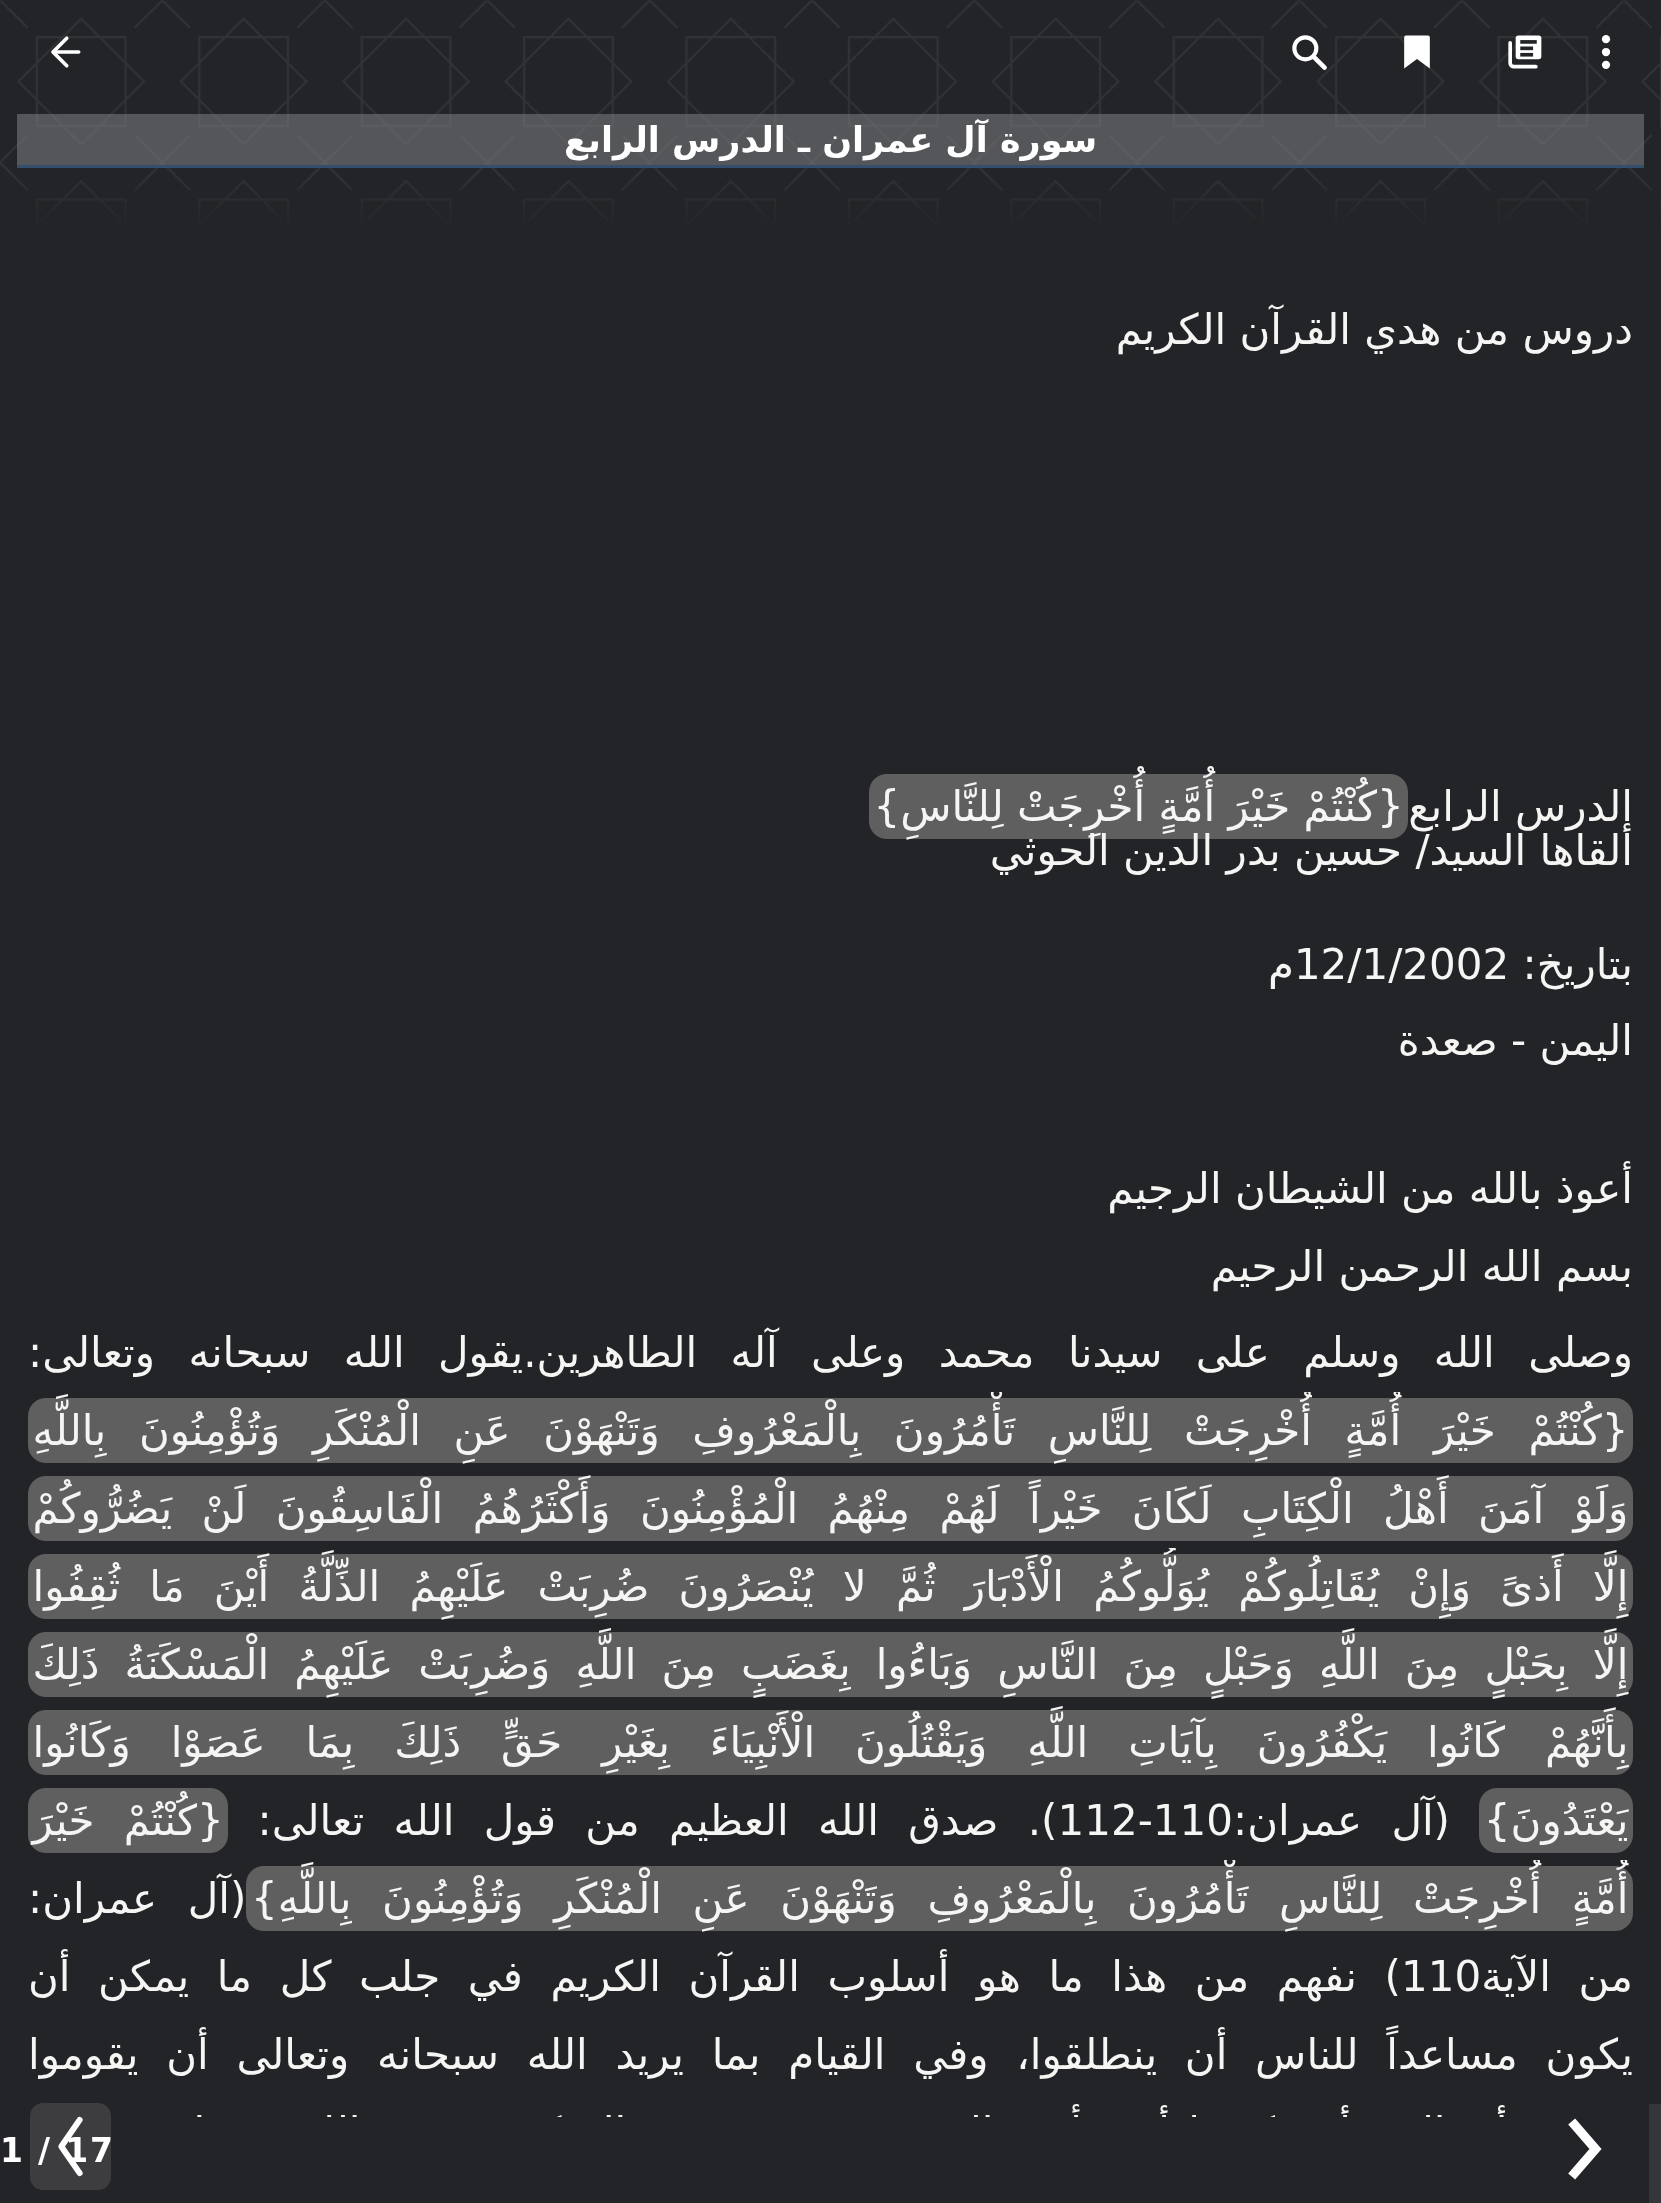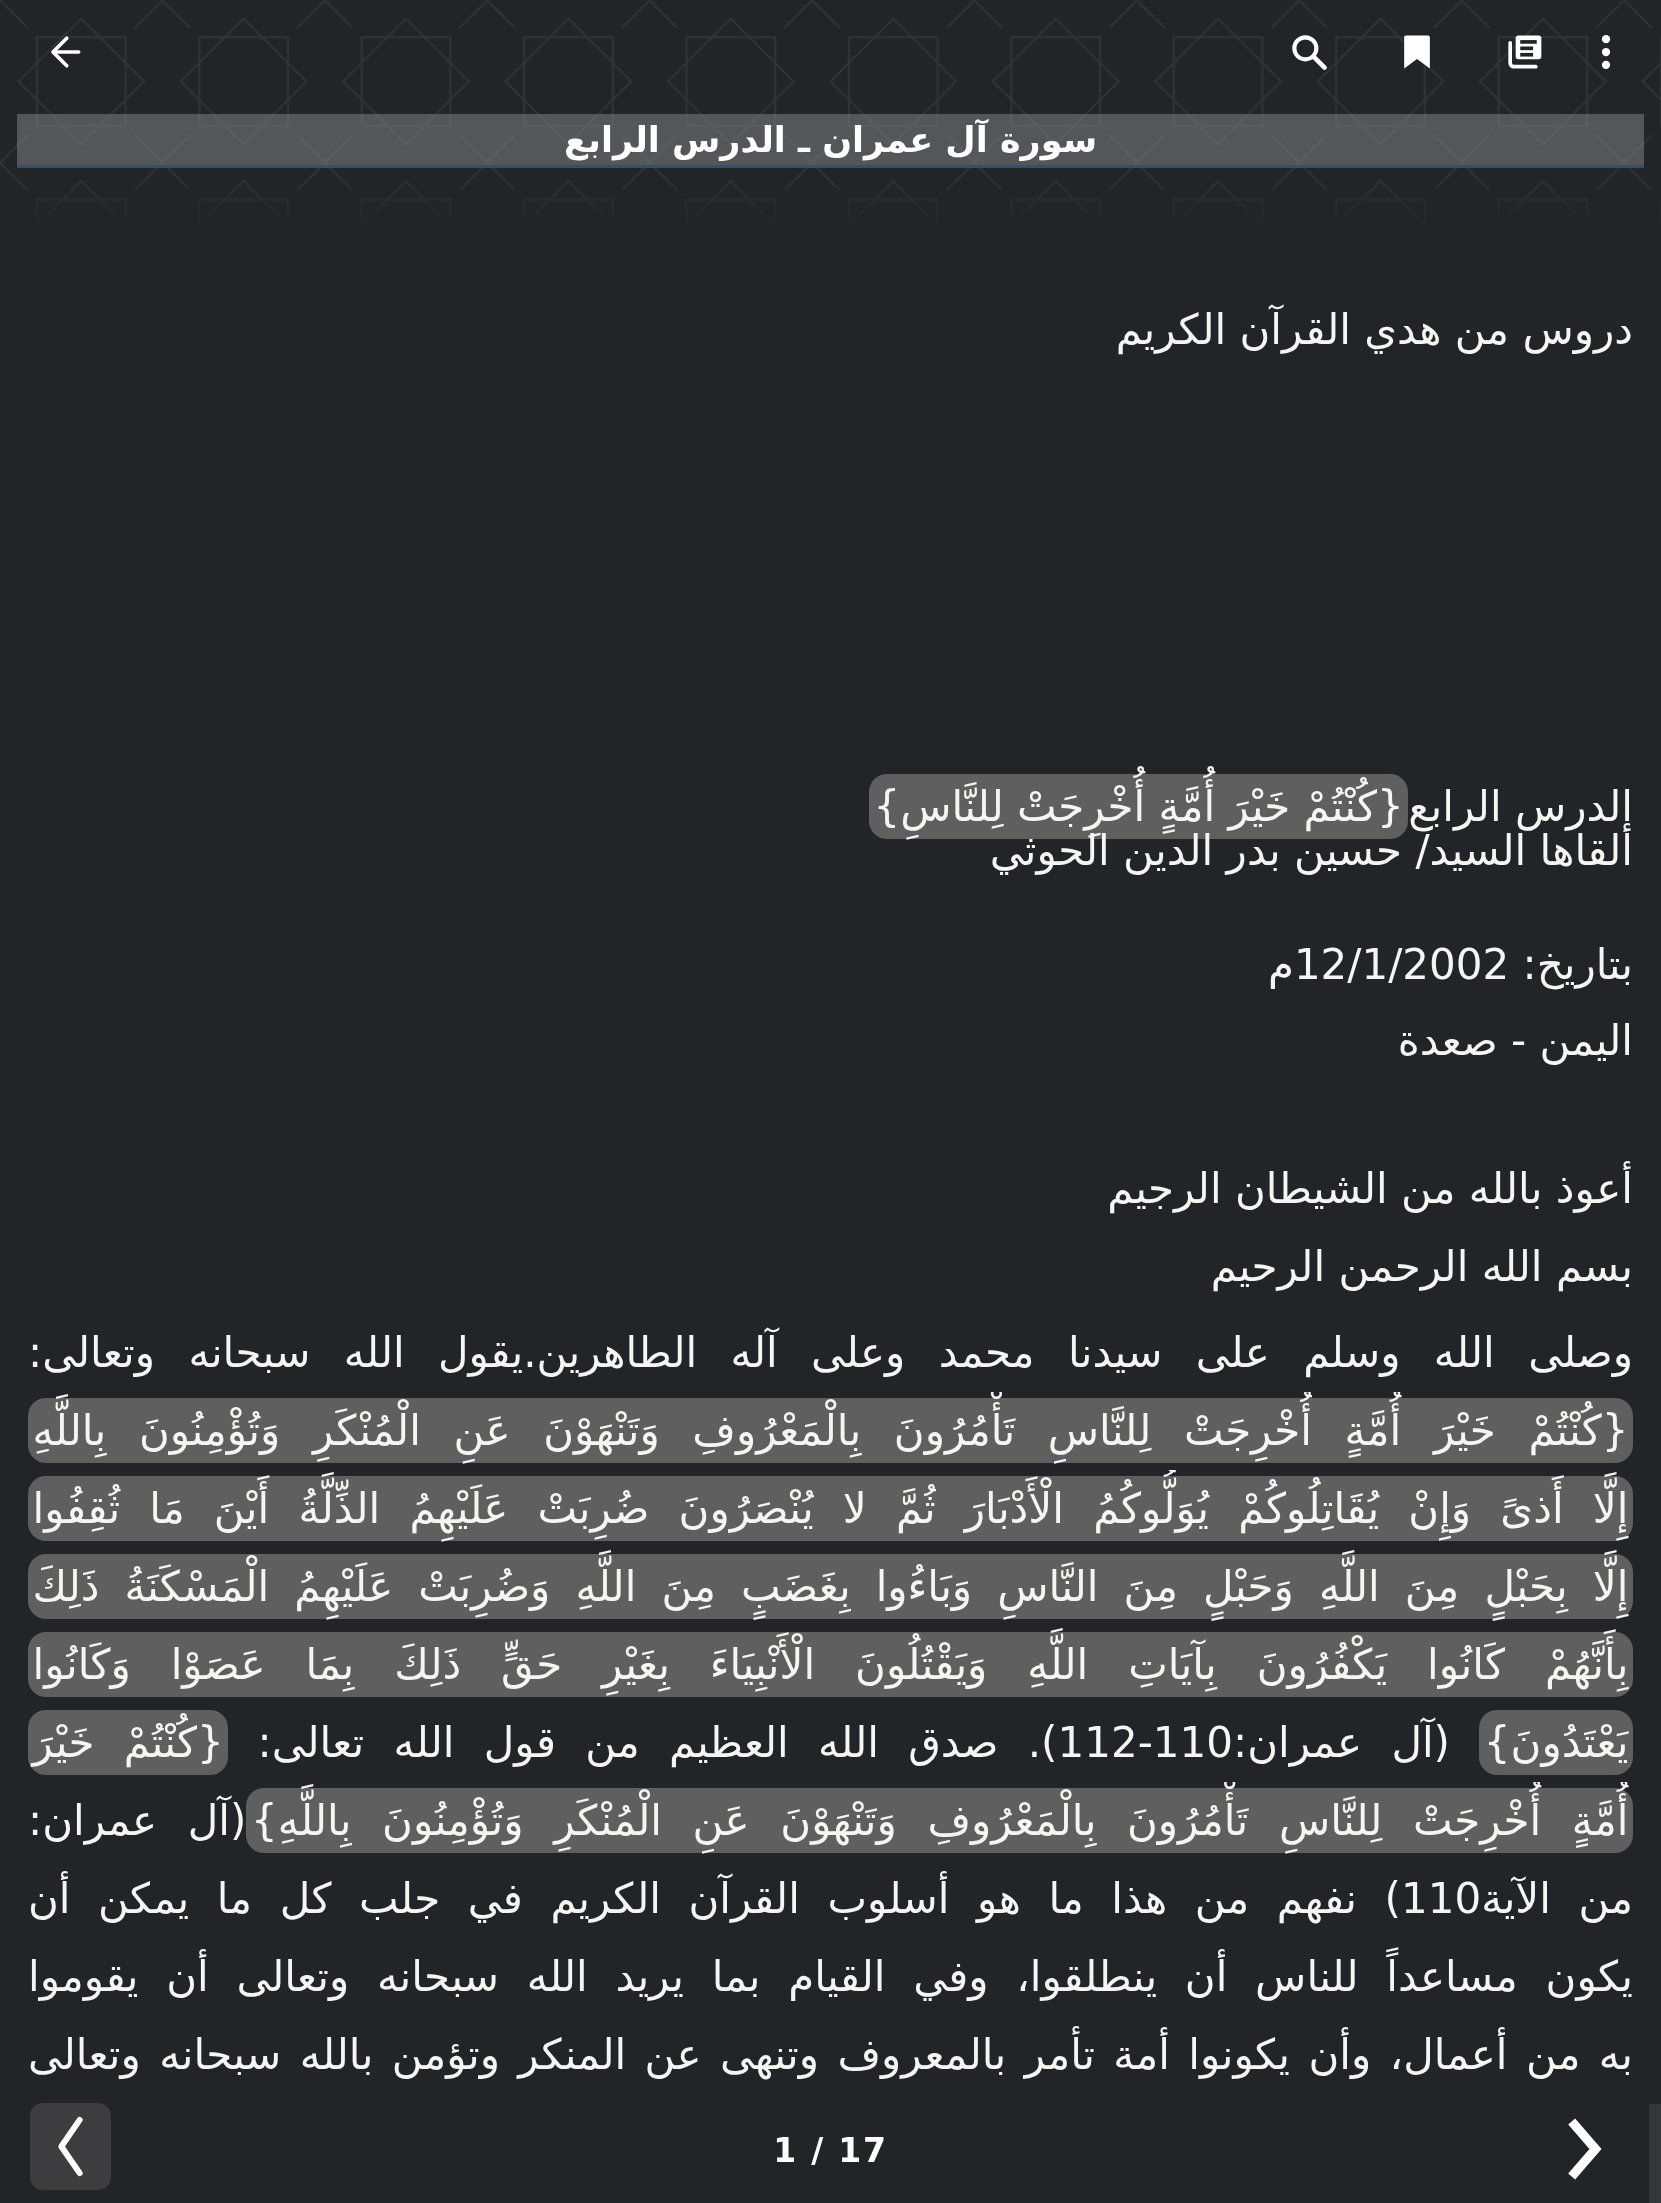--- a/index.html
+++ b/index.html
@@ -45,21 +45,21 @@
   .body-block{position:absolute;top:1314px;left:28px;right:28px;height:803px;overflow:hidden;z-index:1;}
   .bline{direction:rtl;height:78px;line-height:78px;font-size:42px;color:var(--text);
          text-align:justify;text-align-last:justify;white-space:nowrap;overflow:hidden;}
 
   
   .navbar{position:absolute;left:0;right:0;top:2103px;height:101px;z-index:3;}
   .prev-btn{position:absolute;left:29.5px;top:0;width:81px;height:87px;border:none;cursor:pointer;
             background:var(--prev-button-bg);border-radius:13px;display:flex;align-items:center;justify-content:center;}
   .next-btn{position:absolute;right:51px;top:9.2px;width:52px;height:74px;border:none;cursor:pointer;
             background:none;display:flex;align-items:center;justify-content:center;}
-  .page-indicator{position:absolute;left:0;right:0;top:28px;text-align:center;
+  .page-indicator{position:absolute;left:0;right:0;top:28px;
                   font-size:33px;font-weight:bold;color:#fff;letter-spacing:1.8px;}
   .scroll-strip{position:absolute;right:0;top:2104px;width:12px;height:100px;background:var(--scroll-strip);z-index:4;}
 </style>
 </head>
 <body>
 
 <div class="screen">
 
   <svg class="pattern-layer" width="1661" height="233" viewBox="0 0 1800 252">
     <defs>
@@ -129,20 +129,21 @@
   <div class="line t-speaker fit">ألقاها السيد/ حسين بدر الدين الحوثي</div>
   <div class="line t-date fit">بتاريخ: 12/1/2002م</div>
   <div class="line t-istiadha fit">أعوذ بالله من الشيطان الرجيم</div>
 
   <div class="line t-place fit">اليمن - صعدة</div>
   <div class="line t-basmala fit">بسم الله الرحمن الرحيم</div>
 
   <div class="body-block">
       <div class="bline fit"><span>وصلى الله وسلم على سيدنا محمد وعلى آله الطاهرين.يقول الله سبحانه وتعالى:</span></div>
       <div class="bline fit"><span class="hl">{كُنْتُمْ خَيْرَ أُمَّةٍ أُخْرِجَتْ لِلنَّاسِ تَأْمُرُونَ بِالْمَعْرُوفِ وَتَنْهَوْنَ عَنِ الْمُنْكَرِ وَتُؤْمِنُونَ بِاللَّهِ</span></div>
+      <div class="bline fit"><span class="hl">وَلَوْ آمَنَ أَهْلُ الْكِتَابِ لَكَانَ خَيْراً لَهُمْ مِنْهُمُ الْمُؤْمِنُونَ وَأَكْثَرُهُمُ الْفَاسِقُونَ لَنْ يَضُرُّوكُمْ</span></div>
       <div class="bline fit"><span class="hl">إِلَّا أَذىً وَإِنْ يُقَاتِلُوكُمْ يُوَلُّوكُمُ الْأَدْبَارَ ثُمَّ لا يُنْصَرُونَ ضُرِبَتْ عَلَيْهِمُ الذِّلَّةُ أَيْنَ مَا ثُقِفُوا</span></div>
       <div class="bline fit"><span class="hl">إِلَّا بِحَبْلٍ مِنَ اللَّهِ وَحَبْلٍ مِنَ النَّاسِ وَبَاءُوا بِغَضَبٍ مِنَ اللَّهِ وَضُرِبَتْ عَلَيْهِمُ الْمَسْكَنَةُ ذَلِكَ</span></div>
       <div class="bline fit"><span class="hl">بِأَنَّهُمْ كَانُوا يَكْفُرُونَ بِآيَاتِ اللَّهِ وَيَقْتُلُونَ الْأَنْبِيَاءَ بِغَيْرِ حَقٍّ ذَلِكَ بِمَا عَصَوْا وَكَانُوا</span></div>
       <div class="bline fit"><span class="hl">يَعْتَدُونَ}</span><span> (آل عمران:110-112). صدق الله العظيم من قول الله تعالى: </span><span class="hl">{كُنْتُمْ خَيْرَ</span></div>
       <div class="bline fit"><span class="hl">أُمَّةٍ أُخْرِجَتْ لِلنَّاسِ تَأْمُرُونَ بِالْمَعْرُوفِ وَتَنْهَوْنَ عَنِ الْمُنْكَرِ وَتُؤْمِنُونَ بِاللَّهِ}</span><span>(آل عمران:</span></div>
       <div class="bline fit"><span>من الآية110) نفهم من هذا ما هو أسلوب القرآن الكريم في جلب كل ما يمكن أن</span></div>
       <div class="bline fit"><span>يكون مساعداً للناس أن ينطلقوا، وفي القيام بما يريد الله سبحانه وتعالى أن يقوموا</span></div>
       <div class="bline fit"><span>به من أعمال، وأن يكونوا أمة تأمر بالمعروف وتنهى عن المنكر وتؤمن بالله سبحانه وتعالى</span></div>
     </div>
 

